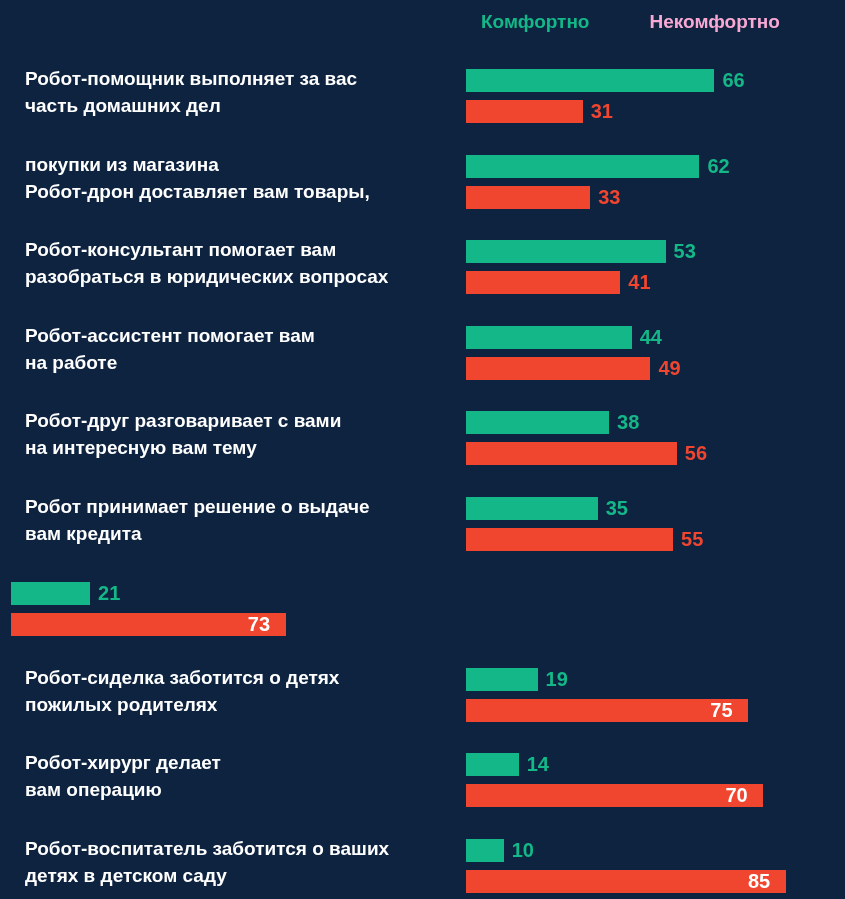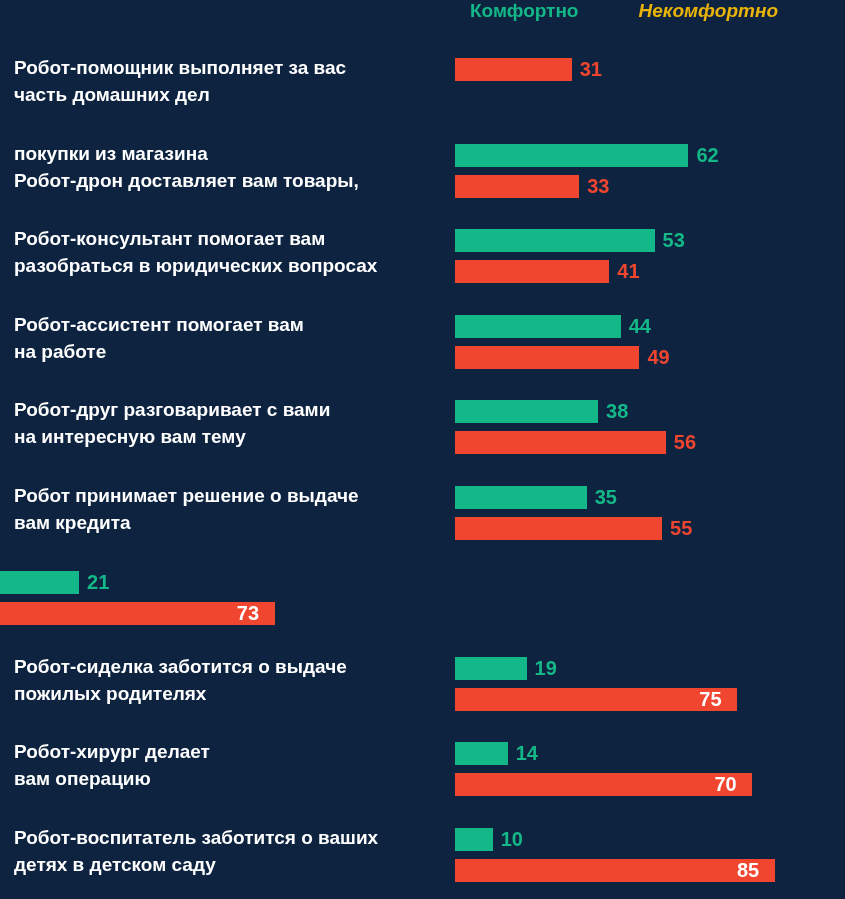--- a/index.html
+++ b/index.html
@@ -12,41 +12,40 @@
     height: 899px;
     font-family: "Liberation Sans", sans-serif;
     color: #ffffff;
     overflow: hidden;
   }
   .chart {
     position: relative;
     width: 683px;
     height: 899px;
     box-sizing: border-box;
-    padding: 0;
+    padding: 11px;
   }
   .legend {
     display: flex;
     align-items: baseline;
     height: 46px;
     padding-left: 470px;
     box-sizing: border-box;
   }
   .legend-item {
     font-size: 19px;
     font-weight: bold;
     white-space: nowrap;
   }
   .legend-item.comfort {
     color: #14b888;
     margin-right: 60px;
   }
   .legend-item.discomfort {
-    color: #eab308;
-    font-style: italic;
+    color: #f9a8d4;
   }
   .rows {
     display: block;
   }
   .row {
     display: flex;
     align-items: flex-start;
     height: 85.5px;
     box-sizing: border-box;
   }
@@ -115,20 +114,24 @@
   </div>
 
   <div class="rows" id="rows">
       <div class="row">
         <div class="row-label">
           <span class="line">Робот-помощник выполняет за вас</span>
           <span class="line">часть домашних дел</span>
         </div>
         <div class="bars">
           <div class="bar-line">
+            <div class="bar comfort" style="width: 248.471px;"></div>
+            <span class="bar-value comfort">66</span>
+          </div>
+          <div class="bar-line">
             <div class="bar discomfort" style="width: 116.706px;"></div>
             <span class="bar-value discomfort">31</span>
           </div>
         </div>
       </div>
       <div class="row">
         <div class="row-label">
           <span class="line">покупки из магазина</span>
           <span class="line">Робот-дрон доставляет вам товары,</span>
         </div>
@@ -214,21 +217,21 @@
             <span class="bar-value comfort">21</span>
           </div>
           <div class="bar-line">
             <div class="bar discomfort" style="width: 274.824px;"></div>
             <span class="bar-value discomfort inside">73</span>
           </div>
         </div>
       </div>
       <div class="row">
         <div class="row-label">
-          <span class="line">Робот-сиделка заботится о выдаче</span>
+          <span class="line">Робот-сиделка заботится о детях</span>
           <span class="line">пожилых родителях</span>
         </div>
         <div class="bars">
           <div class="bar-line">
             <div class="bar comfort" style="width: 71.5294px;"></div>
             <span class="bar-value comfort">19</span>
           </div>
           <div class="bar-line">
             <div class="bar discomfort" style="width: 282.353px;"></div>
             <span class="bar-value discomfort inside">75</span>

